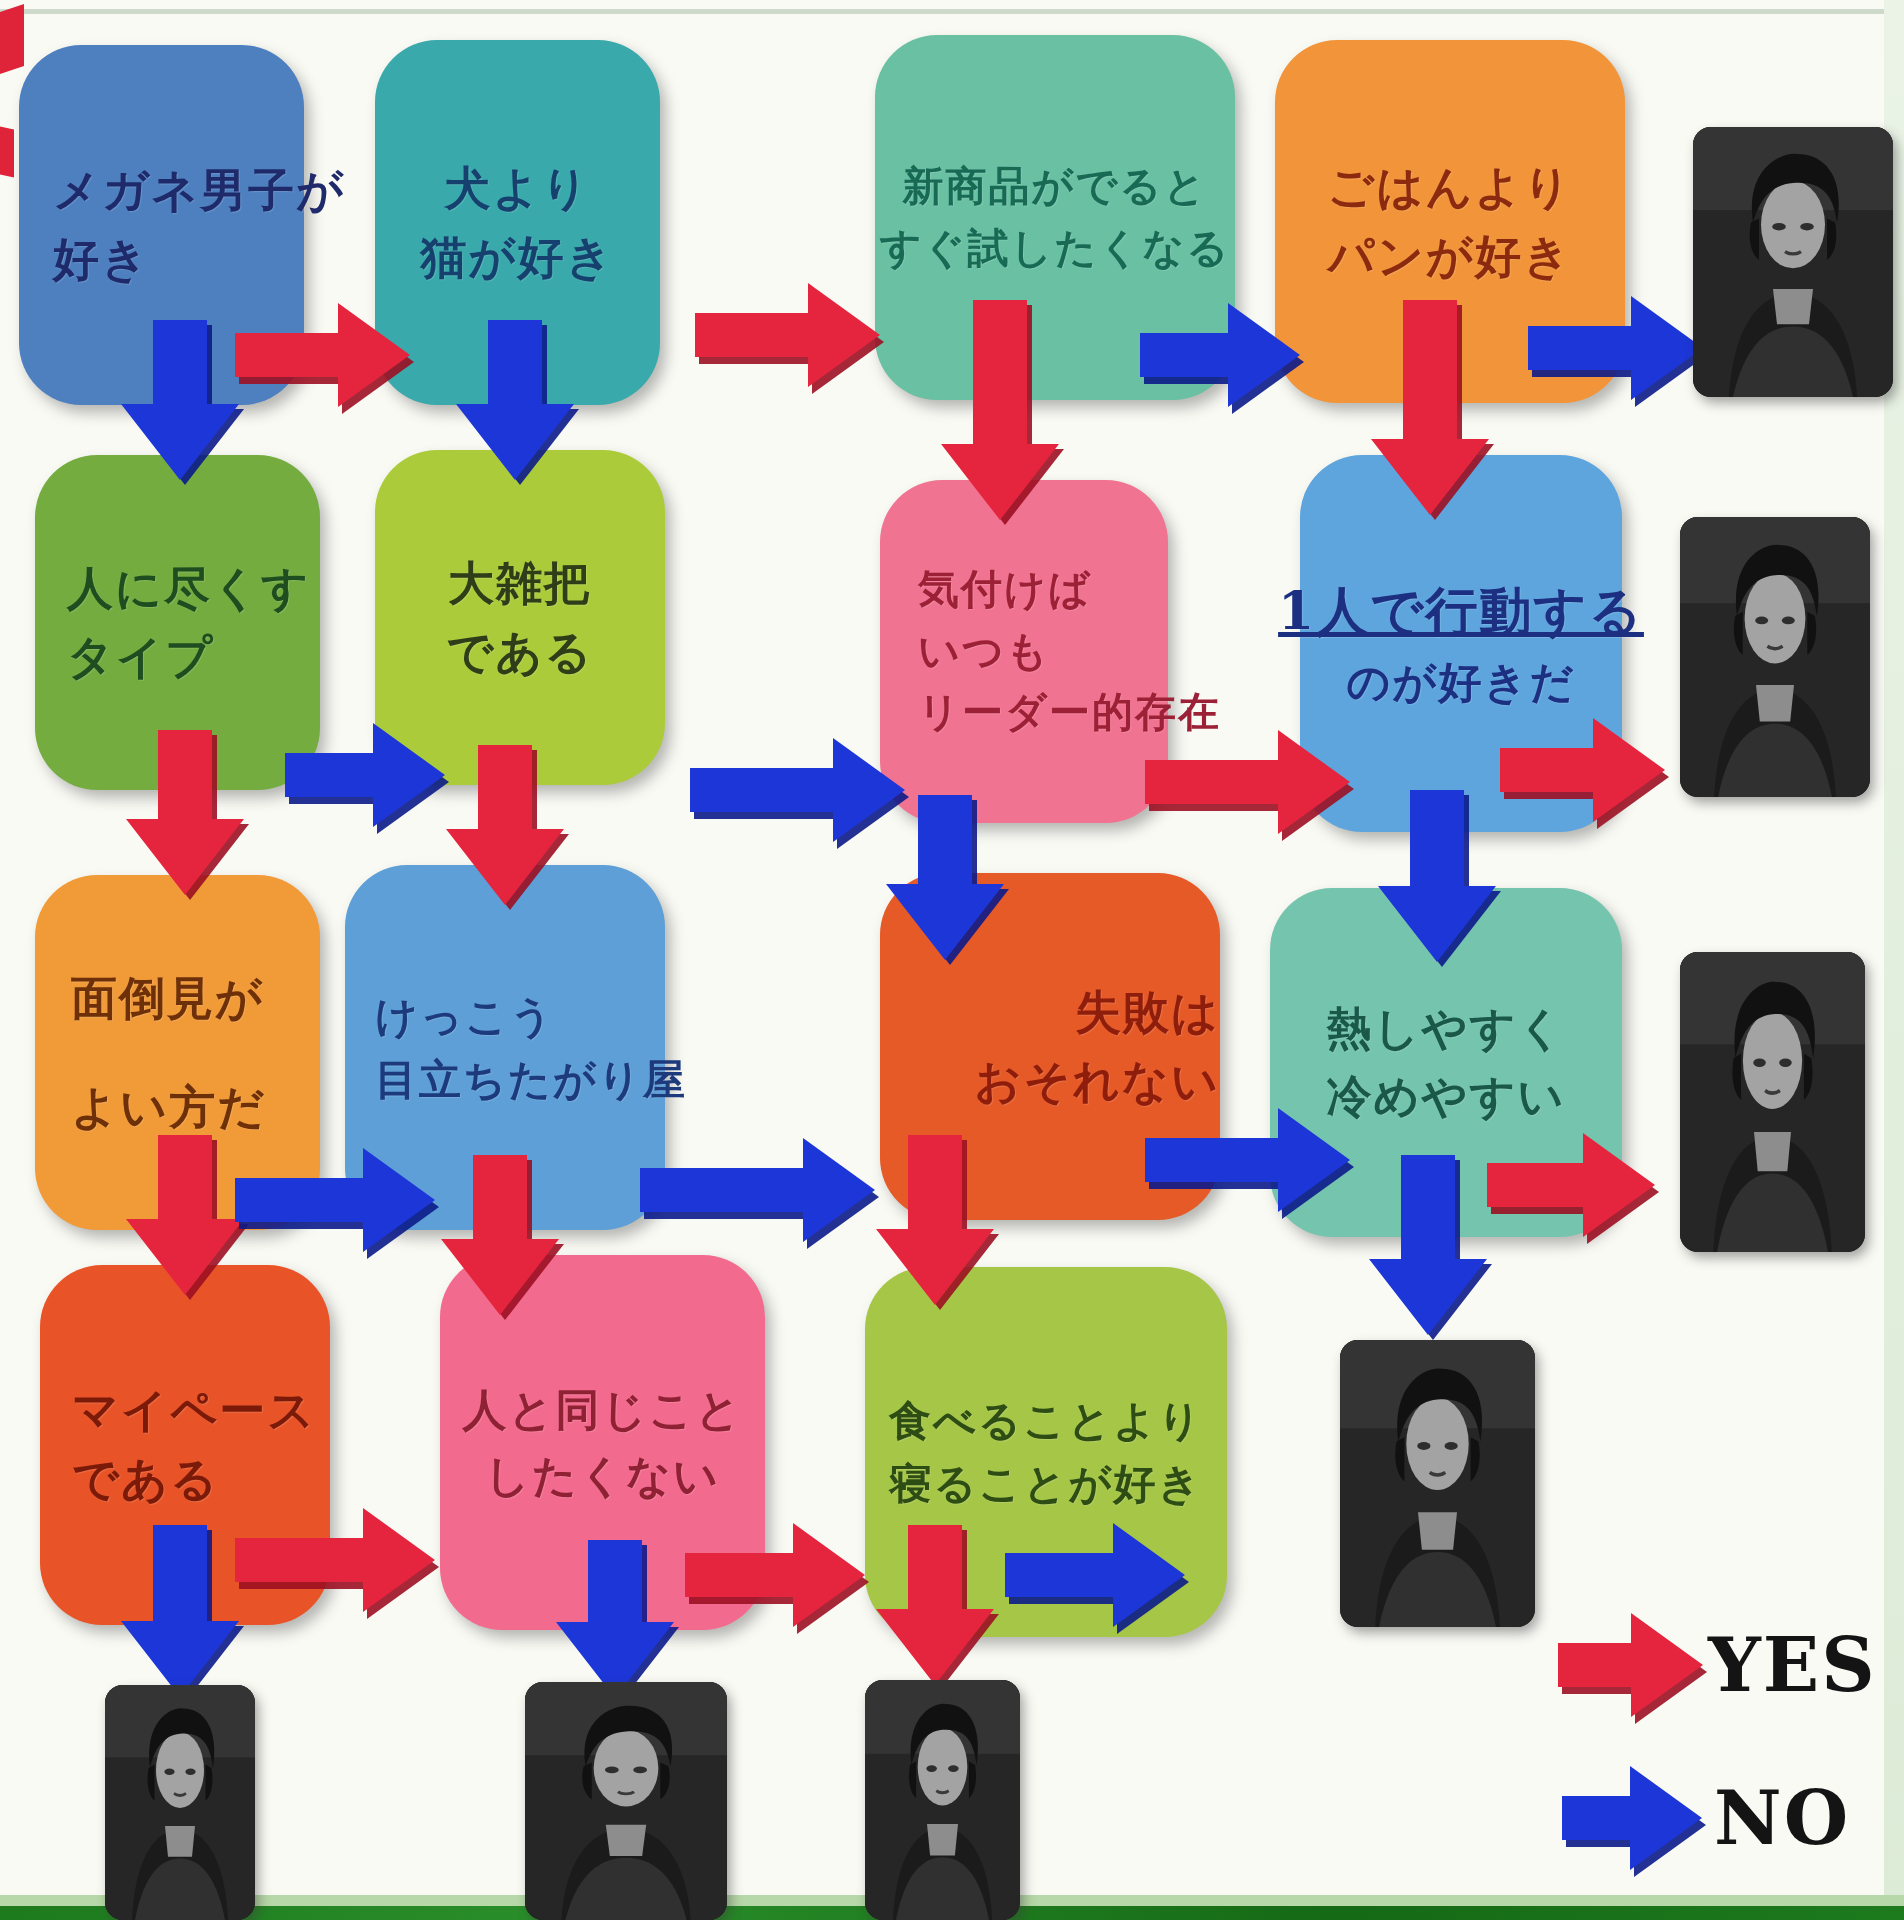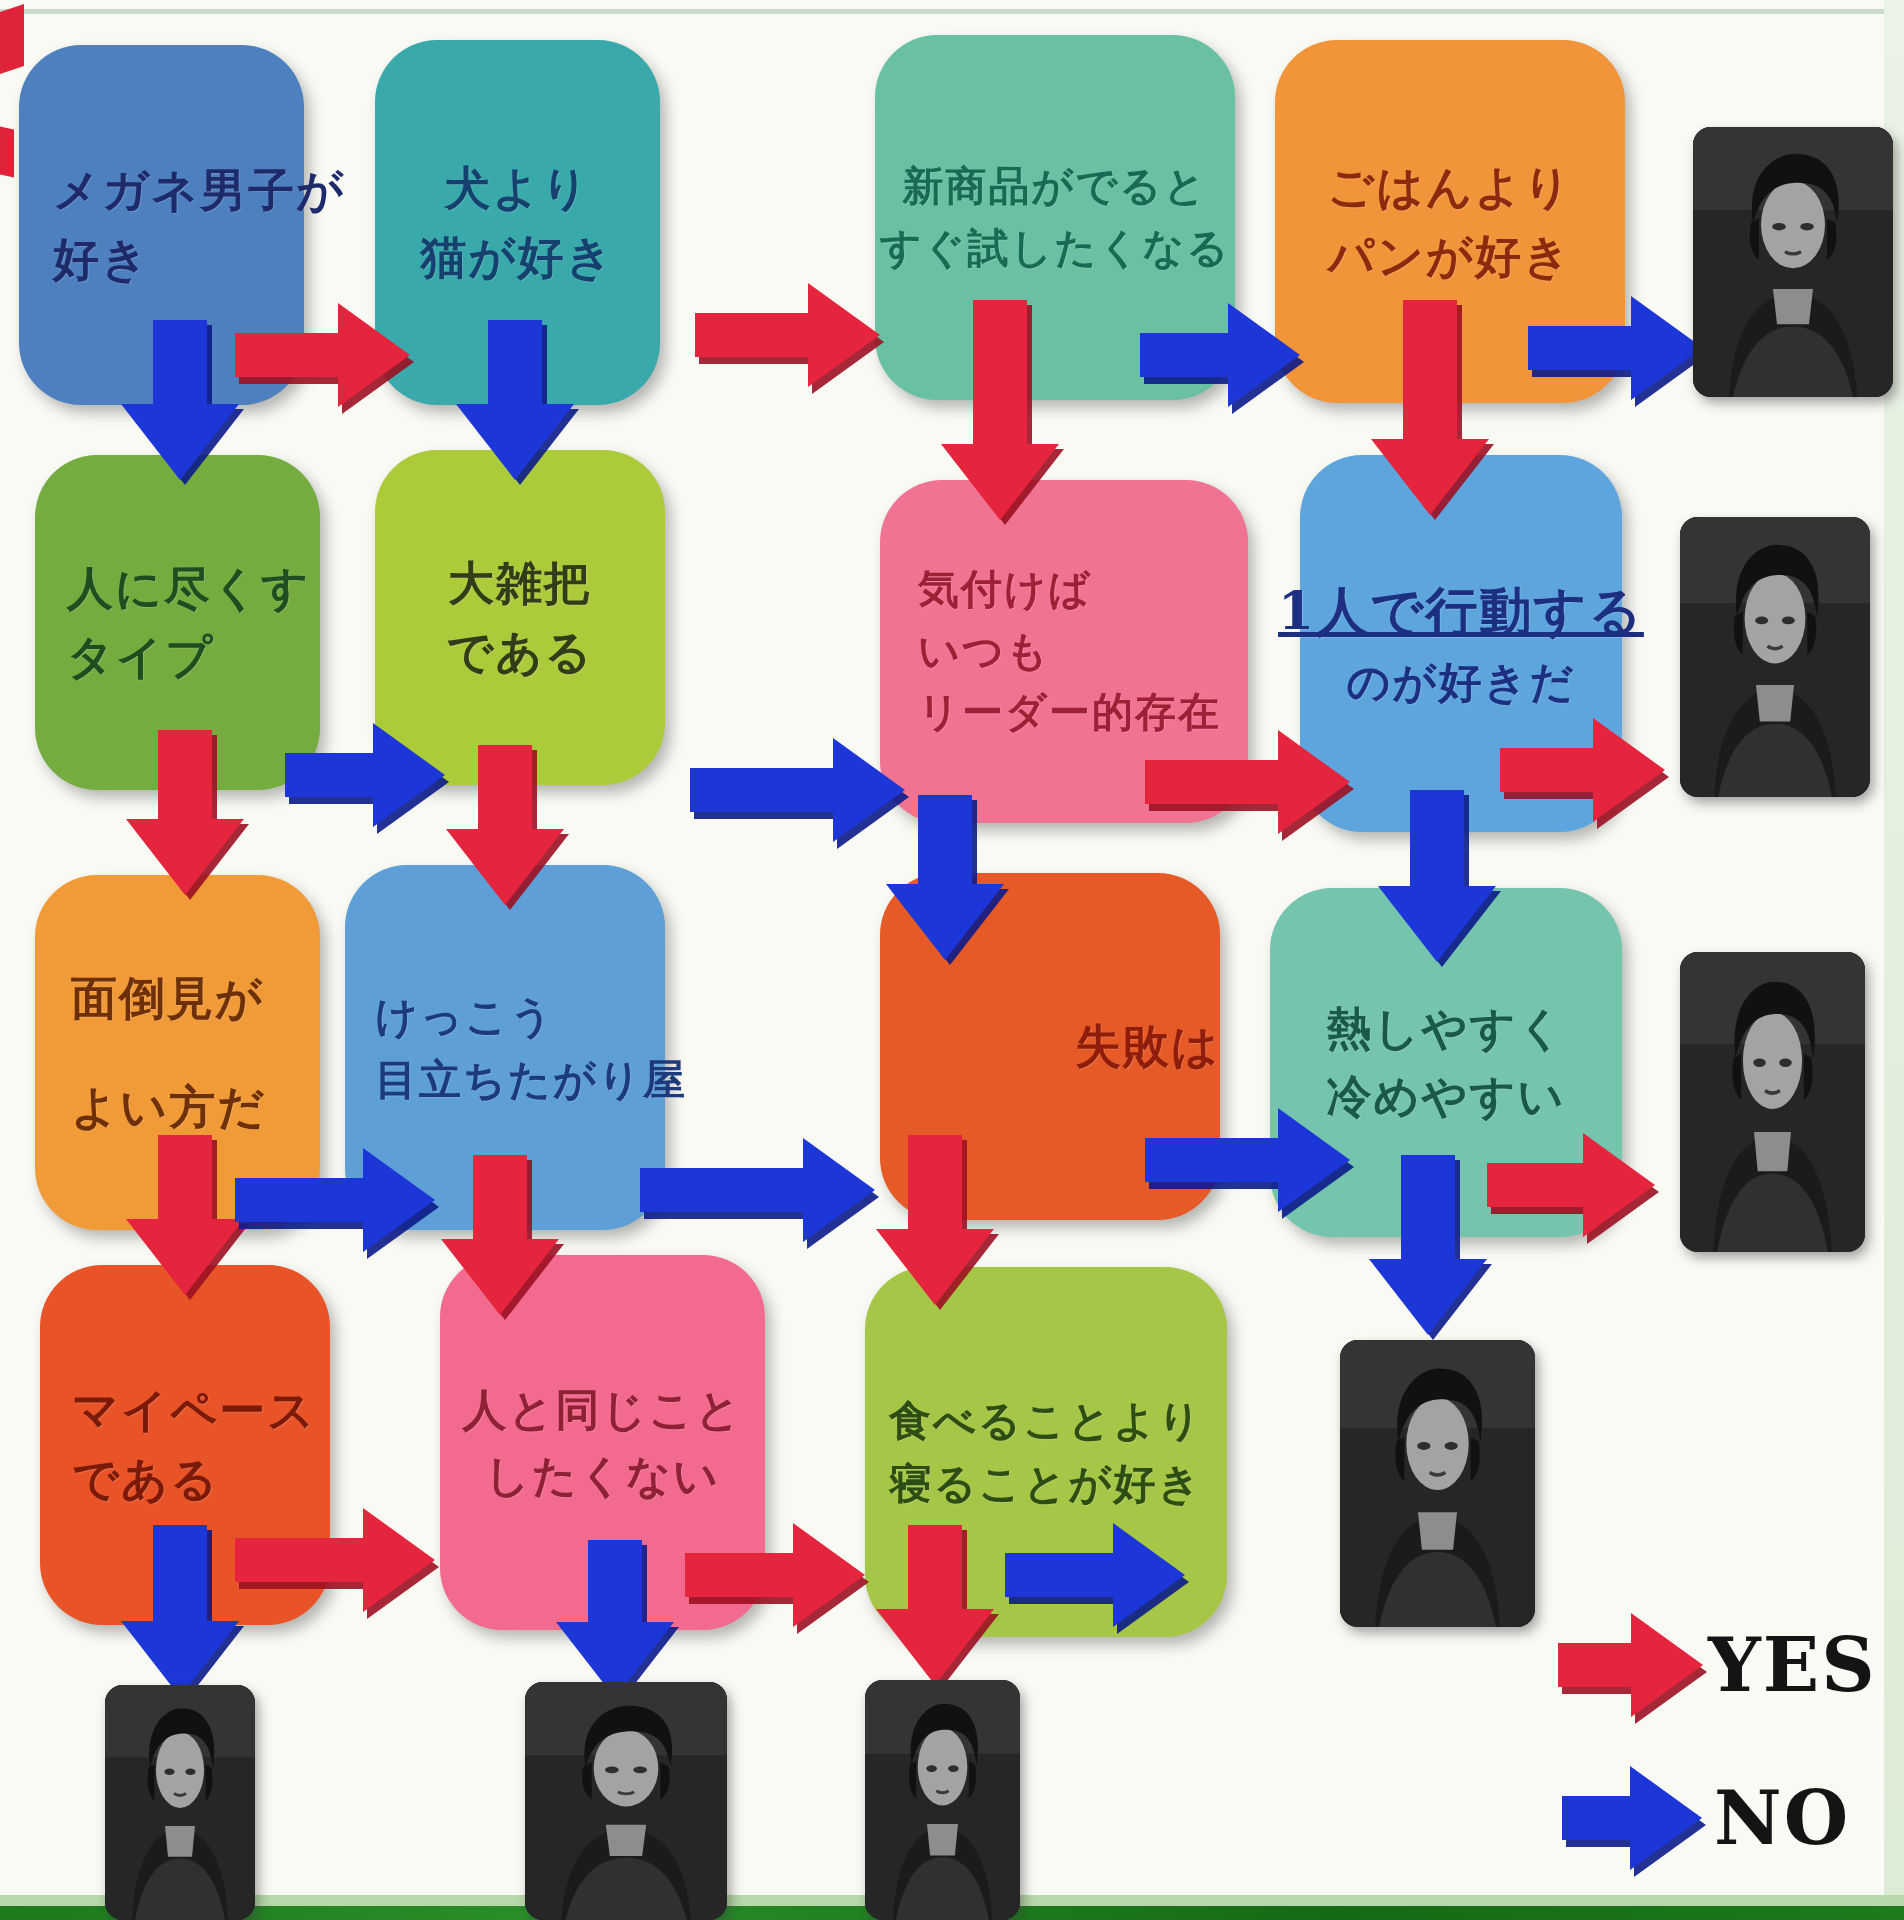--- a/index.html
+++ b/index.html
@@ -72,39 +72,40 @@
         <div class="line" style="color: rgb(140, 42, 16); font-size: 46px;">パンが好き</div>
       </div>
       <div class="flow-box" style="left: 35px; top: 455px; width: 285px; height: 335px; background: rgb(116, 172, 64); border-radius: 62px; align-items: flex-start; padding-left: 32px;">
         <div class="line" style="color: rgb(30, 77, 32); font-size: 46px;">人に尽くす</div>
         <div class="line" style="color: rgb(30, 77, 32); font-size: 46px;">タイプ</div>
       </div>
       <div class="flow-box" style="left: 375px; top: 450px; width: 290px; height: 335px; background: rgb(172, 203, 58); border-radius: 62px; align-items: center;">
         <div class="line" style="color: rgb(47, 61, 24); font-size: 46px;">大雑把</div>
         <div class="line" style="color: rgb(47, 61, 24); font-size: 46px;">である</div>
       </div>
-      <div class="flow-box" style="left: 880px; top: 480px; width: 368px; height: 343px; background: rgb(240, 115, 145); border-radius: 62px; align-items: flex-start; padding-left: 38px;">
+      <div class="flow-box" style="left: 880px; top: 480px; width: 288px; height: 343px; background: rgb(240, 115, 145); border-radius: 62px; align-items: flex-start; padding-left: 38px;">
         <div class="line" style="color: rgb(156, 33, 54); font-size: 41px;">気付けば</div>
         <div class="line" style="color: rgb(156, 33, 54); font-size: 41px;">いつも</div>
         <div class="line" style="color: rgb(156, 33, 54); font-size: 41px;">リーダー的存在</div>
       </div>
       <div class="flow-box" style="left: 1300px; top: 455px; width: 322px; height: 377px; background: rgb(94, 165, 222); border-radius: 62px; align-items: center;">
         <div class="line" style="color: rgb(28, 47, 128); font-size: 52px; text-decoration: underline;">1人で行動する</div>
         <div class="line" style="color: rgb(28, 47, 128); font-size: 43px;">のが好きだ</div>
       </div>
       <div class="flow-box" style="left: 35px; top: 875px; width: 285px; height: 355px; background: rgb(240, 154, 56); border-radius: 62px; align-items: flex-start; padding-left: 36px; gap: 40px;">
         <div class="line" style="color: rgb(110, 48, 8); font-size: 46px;">面倒見が</div>
         <div class="line" style="color: rgb(110, 48, 8); font-size: 46px;">よい方だ</div>
       </div>
       <div class="flow-box" style="left: 345px; top: 865px; width: 320px; height: 365px; background: rgb(93, 159, 214); border-radius: 62px; align-items: flex-start; padding-left: 30px;">
         <div class="line" style="color: rgb(28, 58, 124); font-size: 42px;">けっこう</div>
         <div class="line" style="color: rgb(28, 58, 124); font-size: 42px;">目立ちたがり屋</div>
       </div>
       <div class="flow-box" style="left: 880px; top: 873px; width: 340px; height: 347px; background: rgb(230, 90, 40); border-radius: 62px; align-items: flex-end; padding-left: 38px;">
         <div class="line" style="color: rgb(142, 29, 12); font-size: 46px;">失敗は</div>
+        <div class="line" style="color: rgb(142, 29, 12); font-size: 46px;">おそれない</div>
       </div>
       <div class="flow-box" style="left: 1270px; top: 888px; width: 352px; height: 349px; background: rgb(116, 196, 174); border-radius: 62px; align-items: center;">
         <div class="line" style="color: rgb(26, 88, 74); font-size: 45px;">熱しやすく</div>
         <div class="line" style="color: rgb(26, 88, 74); font-size: 45px;">冷めやすい</div>
       </div>
       <div class="flow-box" style="left: 40px; top: 1265px; width: 290px; height: 360px; background: rgb(232, 84, 39); border-radius: 62px; align-items: flex-start; padding-left: 32px;">
         <div class="line" style="color: rgb(124, 26, 10); font-size: 46px;">マイペース</div>
         <div class="line" style="color: rgb(124, 26, 10); font-size: 46px;">である</div>
       </div>
       <div class="flow-box" style="left: 440px; top: 1255px; width: 325px; height: 375px; background: rgb(242, 107, 142); border-radius: 62px; align-items: center;">

